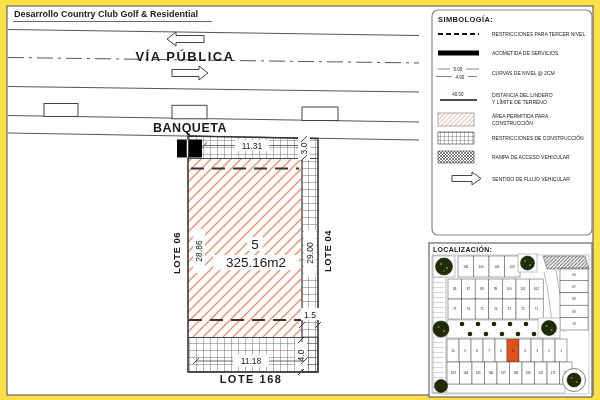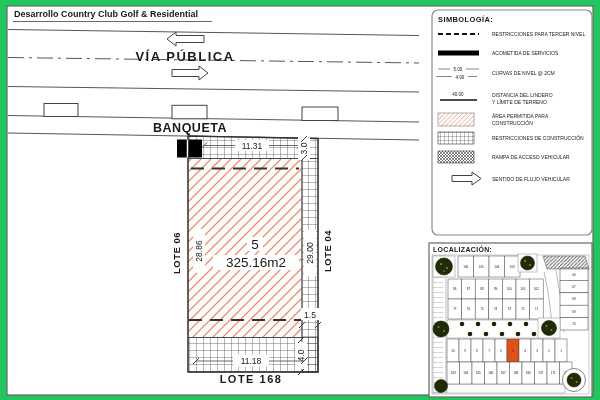--- a/index.html
+++ b/index.html
@@ -1,16 +1,16 @@
 <!DOCTYPE html>
 <html><head>
 <meta charset="utf-8">
 <style>
   html,body{margin:0;padding:0;background:#ffffff;}
-  .stage{width:600px;height:400px;position:relative;background:#22c55e;overflow:hidden;}
+  .stage{width:600px;height:400px;position:relative;background:#fde047;overflow:hidden;}
   svg{display:block;}
   svg text{font-family:"Liberation Sans","DejaVu Sans",sans-serif;fill:#1a1a1a;}
   .t-title{font-size:9px;font-weight:bold;}
   .t-road{font-size:13px;font-weight:600;letter-spacing:1.5px;}
   .t-banqueta{font-size:12.5px;font-weight:600;letter-spacing:.5px;}
   .t-dim{font-size:8.5px;}
   .t-lot{font-size:13.5px;}
   .t-lote{font-size:9.5px;font-weight:600;letter-spacing:.5px;}
   .t-lote-big{font-size:11px;font-weight:600;letter-spacing:1.5px;}
   .t-leg-title{font-size:7.5px;font-weight:bold;letter-spacing:.4px;}

